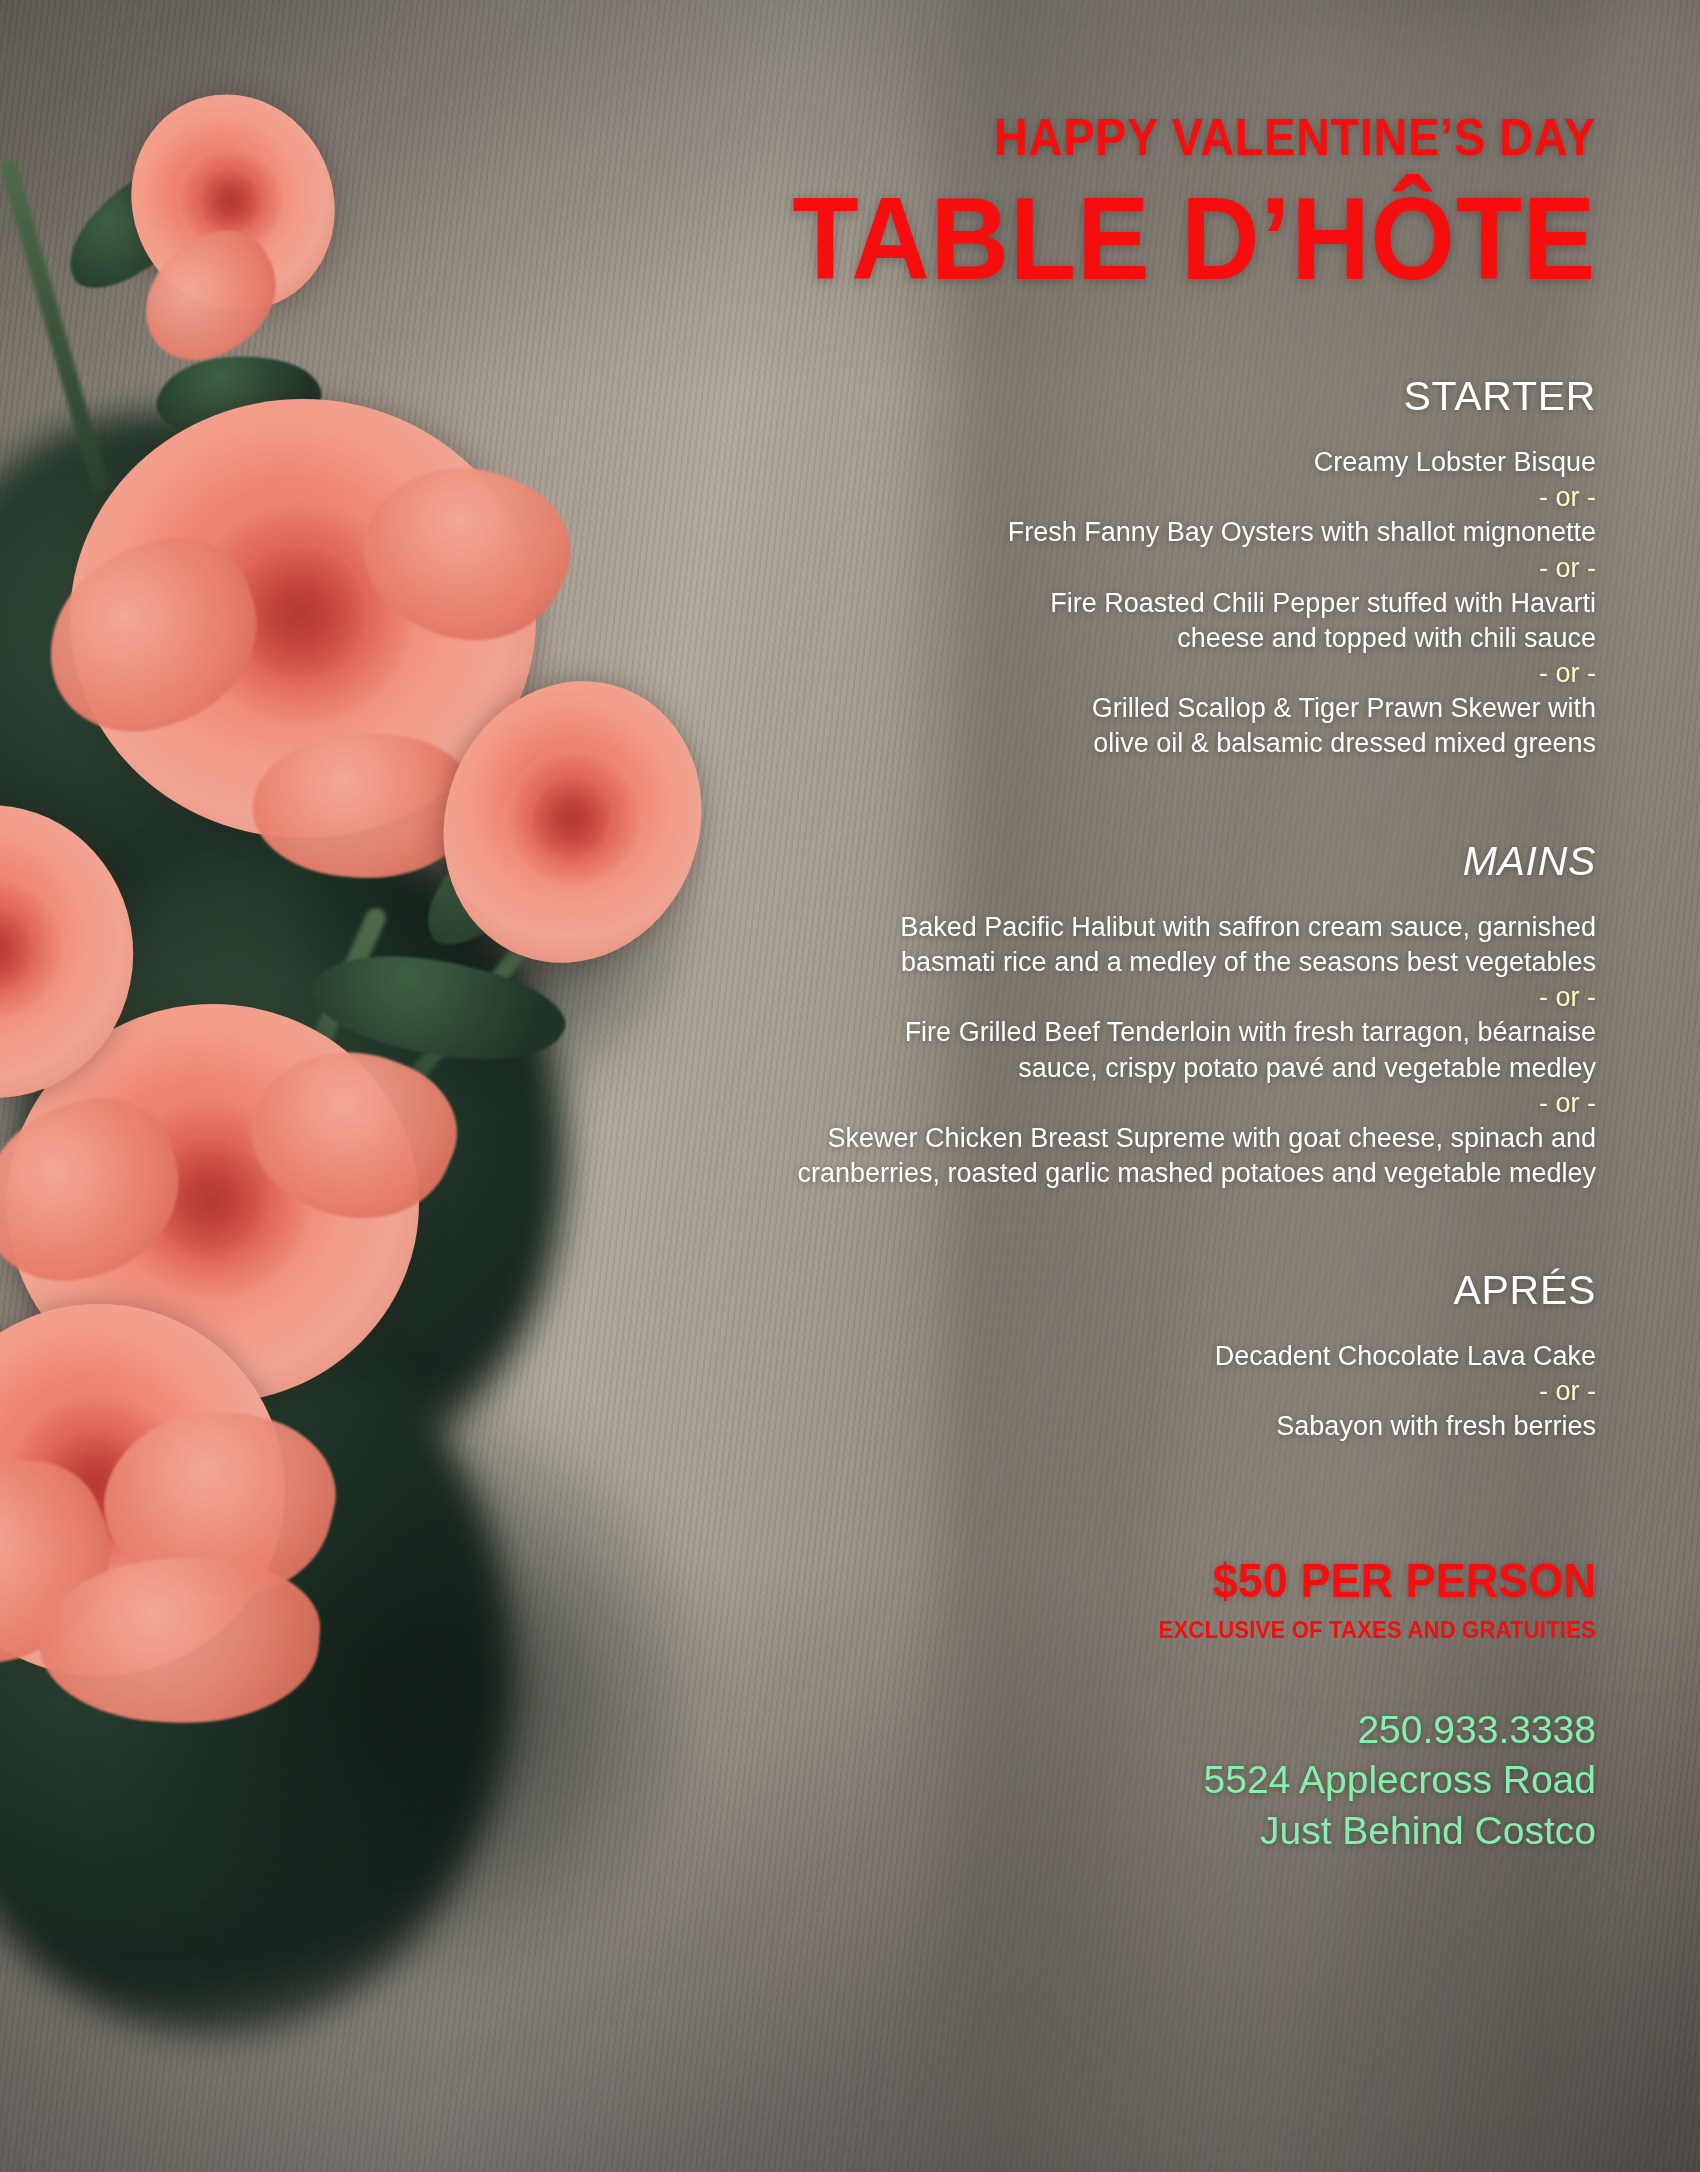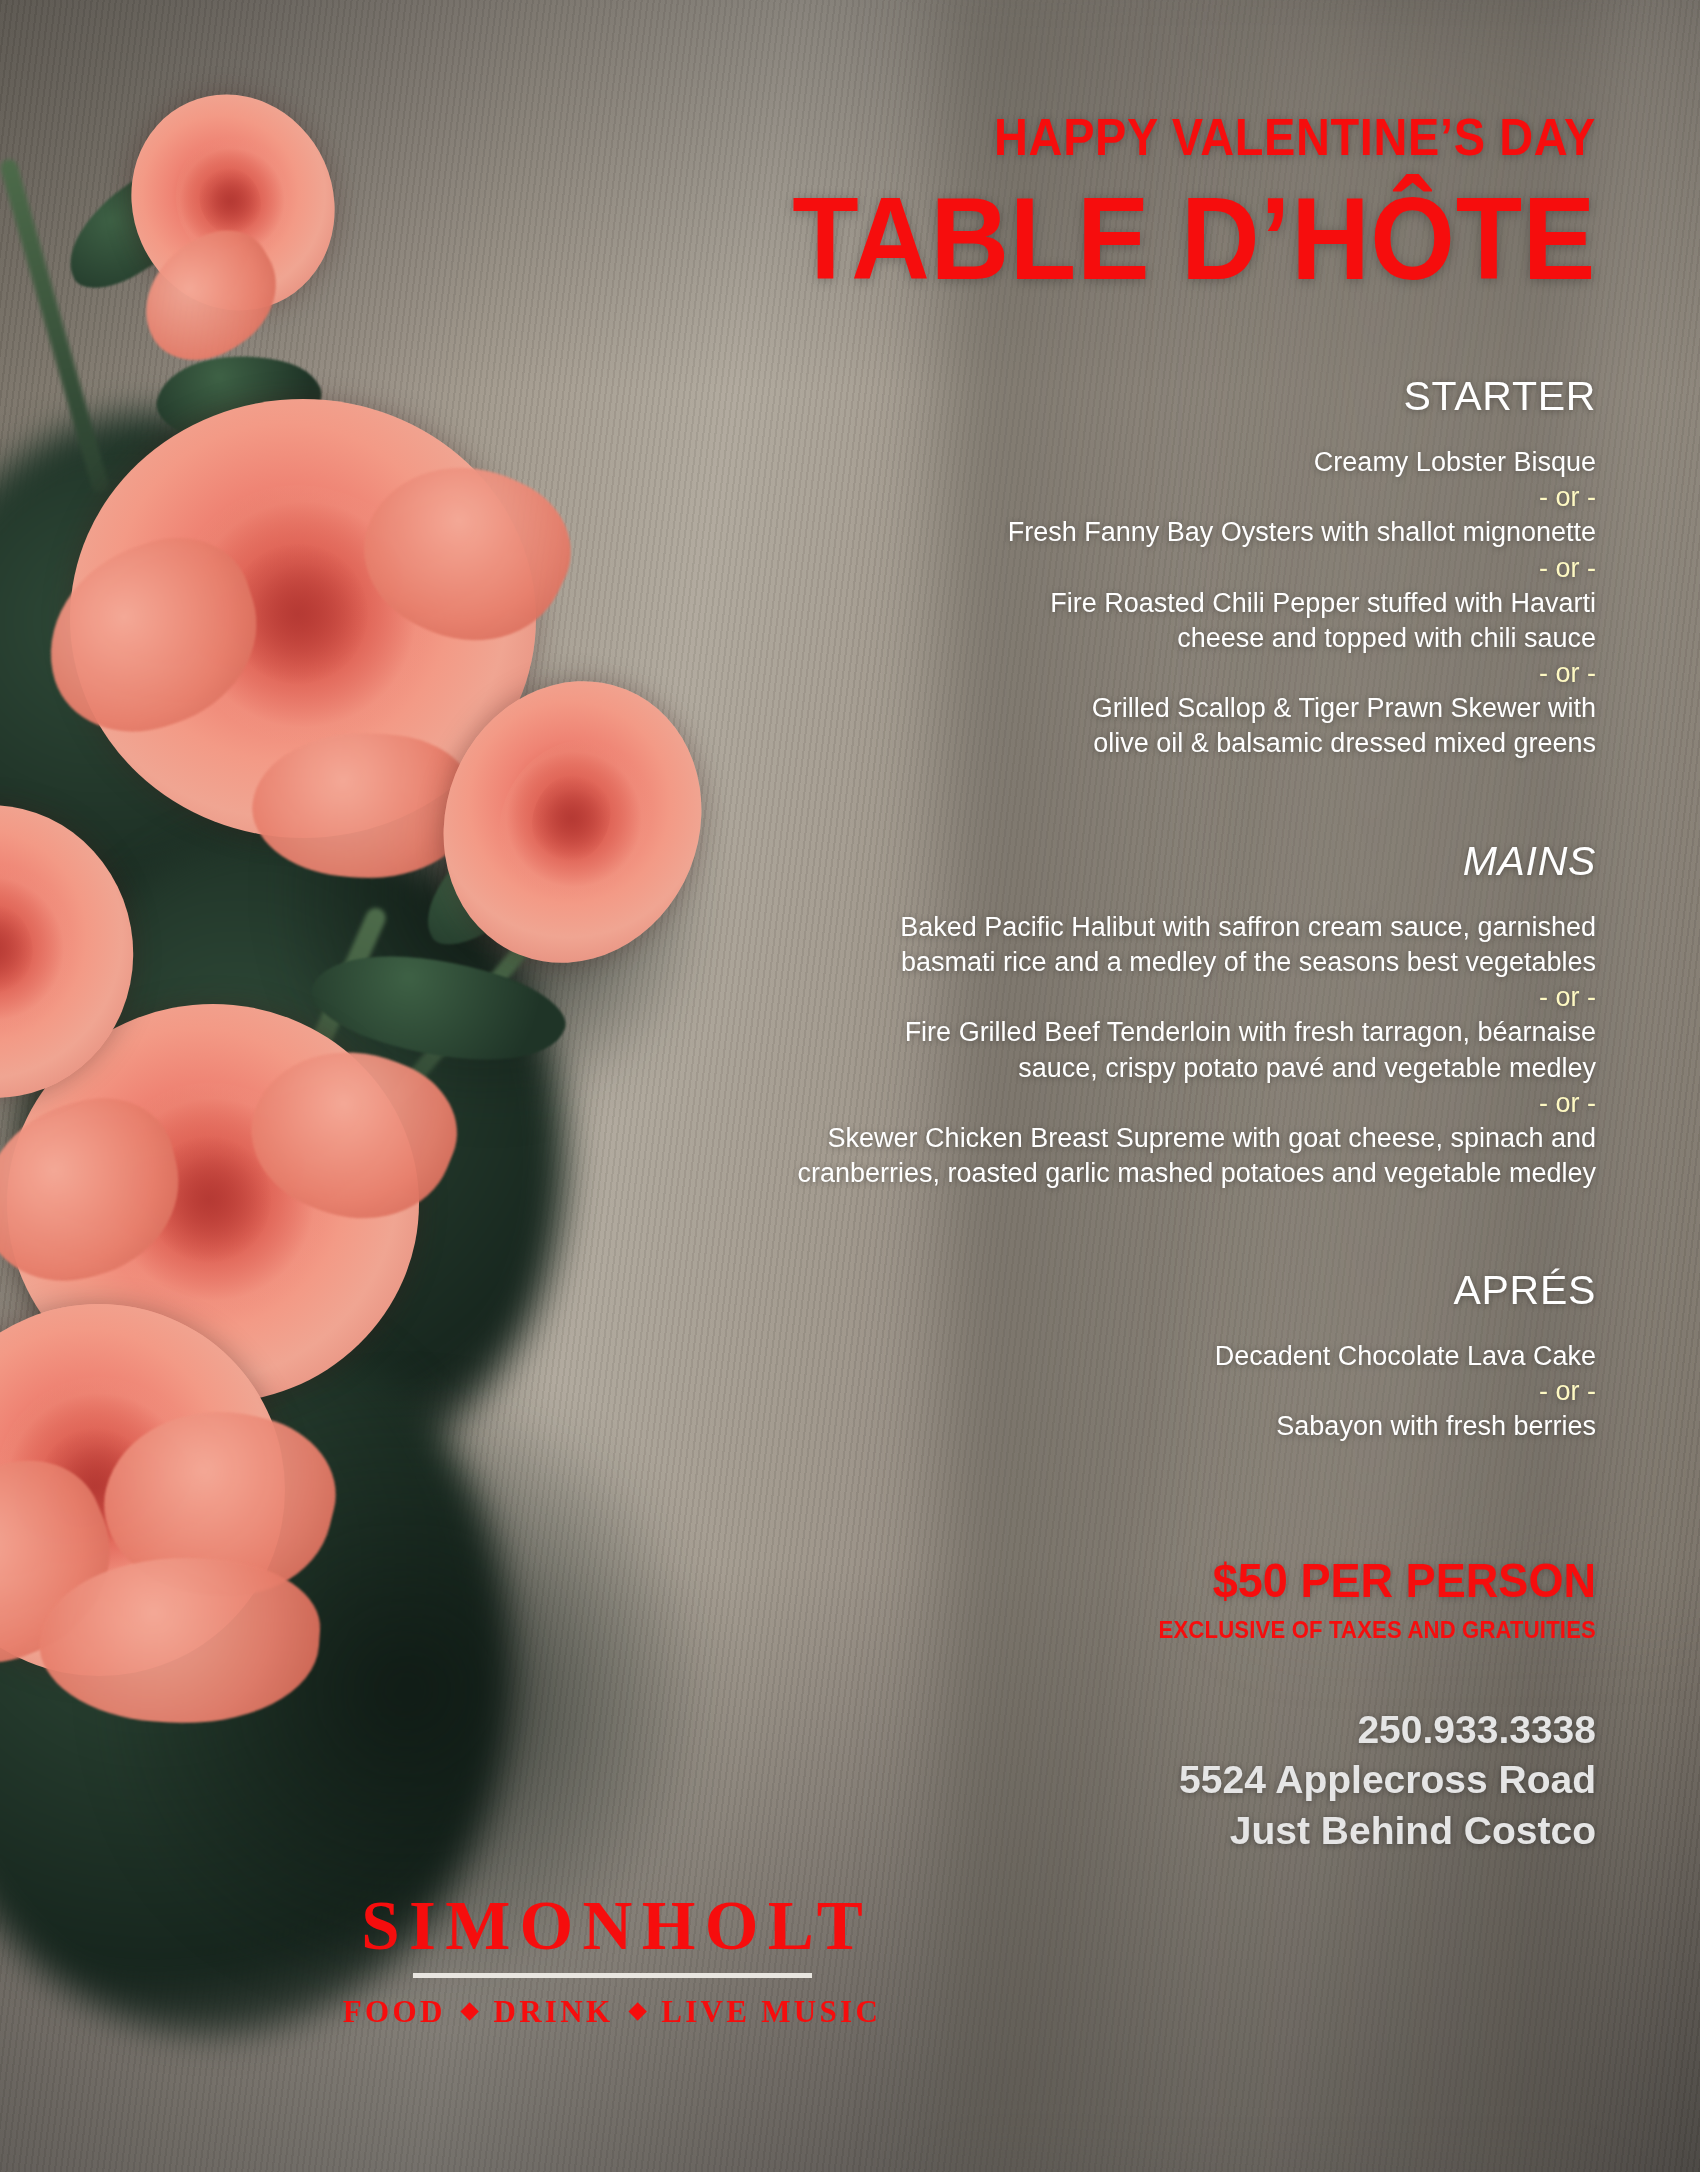--- a/index.html
+++ b/index.html
@@ -204,23 +204,23 @@
     color: #f60d0d;
     font-weight: 700;
     font-size: 24px;
     letter-spacing: 0.2px;
     transform: scaleX(0.92);
     transform-origin: right center;
   }
   .contact {
     margin-top: 61px;
     font-size: 39px;
-    font-weight: 700;
+    font-weight: 400;
     line-height: 1.30;
-    color: #e5e5e5;
+    color: #86efac;
     text-shadow: 0 1.3px 6.7px rgba(0,0,0,0.35);
   }
 
   
   .brand {
     position: absolute;
     left: 266px;
     top: 1892px;
     width: 692px;
     text-align: center;
@@ -352,27 +352,16 @@
       <div class="price">$50 PER PERSON</div>
       <div class="price-sub">EXCLUSIVE OF TAXES AND GRATUITIES</div>
 
       <div class="contact">
         <div>250.933.3338</div>
         <div>5524 Applecross Road</div>
         <div>Just Behind Costco</div>
       </div>
     </div>
 
-    <div class="brand">
-      <div class="brand-name">SIMONHOLT</div>
-      <div class="brand-rule"></div>
-      <div class="brand-tag">
-        <span>FOOD</span>
-        <span class="diamond"></span>
-        <span>DRINK</span>
-        <span class="diamond"></span>
-        <span>LIVE MUSIC</span>
-      </div>
-    </div>
 
   </div>
 </div>
 
 
 </body></html>

